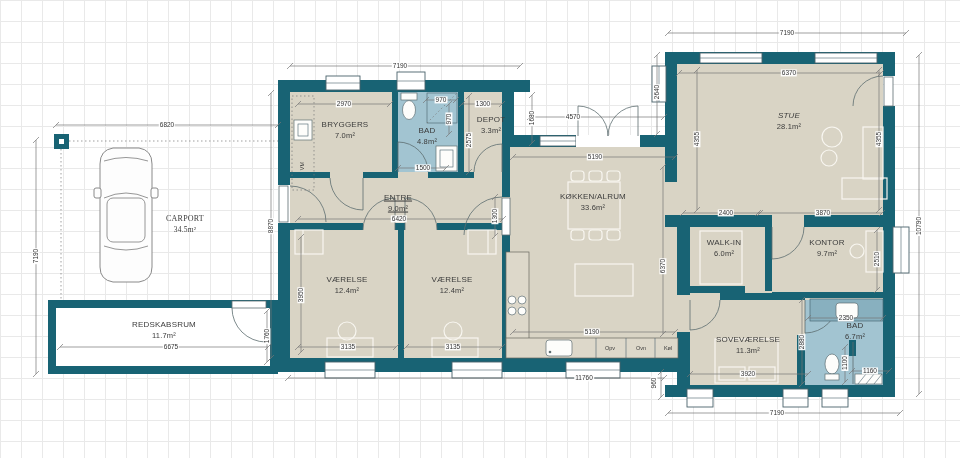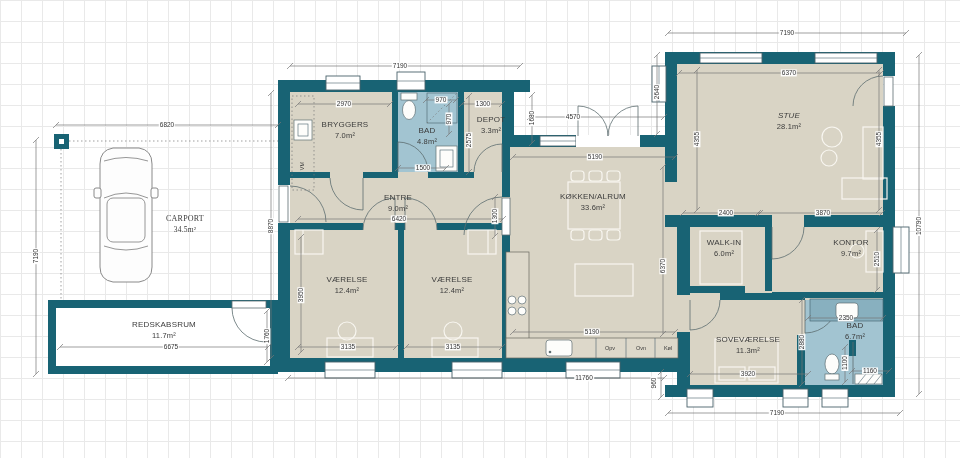--- a/index.html
+++ b/index.html
@@ -434,21 +434,21 @@
         <span class="area" style="display: block;">7.0m²</span>
       </div>
       <div class="room" style="left: 427px; top: 136px;">
         <span style="display: block;">BAD</span>
         <span class="area" style="display: block; text-align: center;">4.8m²</span>
       </div>
       <div class="room" style="left: 491px; top: 125px;">
         <span style="display: block;">DEPOT</span>
         <span class="area" style="display: block;">3.3m²</span>
       </div>
-      <div class="room" style="left: 398px; top: 203px;">
+      <div class="room" style="left: 398px; top: 203px; text-decoration: underline;">
         <span style="display: block;">ENTRE</span>
         <span class="area" style="display: block;">9.0m²</span>
       </div>
       <div class="room" style="left: 347px; top: 285px;">
         <span style="display: block;">VÆRELSE</span>
         <span class="area" style="display: block;">12.4m²</span>
       </div>
       <div class="room" style="left: 452px; top: 285px;">
         <span style="display: block;">VÆRELSE</span>
         <span class="area" style="display: block;">12.4m²</span>
@@ -458,21 +458,21 @@
         <span class="area" style="display: block;">33.6m²</span>
       </div>
       <div class="room" style="left: 789px; top: 121px;">
         <span style="display: block; font-style: italic;">STUE</span>
         <span class="area" style="display: block;">28.1m²</span>
       </div>
       <div class="room" style="left: 724px; top: 248px;">
         <span style="display: block;">WALK-IN</span>
         <span class="area" style="display: block;">6.0m²</span>
       </div>
-      <div class="room" style="left: 827px; top: 248px; margin-left: 24px;">
+      <div class="room" style="left: 827px; top: 248px;">
         <span style="display: block;">KONTOR</span>
         <span class="area" style="display: block;">9.7m²</span>
       </div>
       <div class="room" style="left: 748px; top: 345px;">
         <span style="display: block;">SOVEVÆRELSE</span>
         <span class="area" style="display: block;">11.3m²</span>
       </div>
       <div class="room" style="left: 855px; top: 331px;">
         <span style="display: block;">BAD</span>
         <span class="area" style="display: block;">6.7m²</span>

